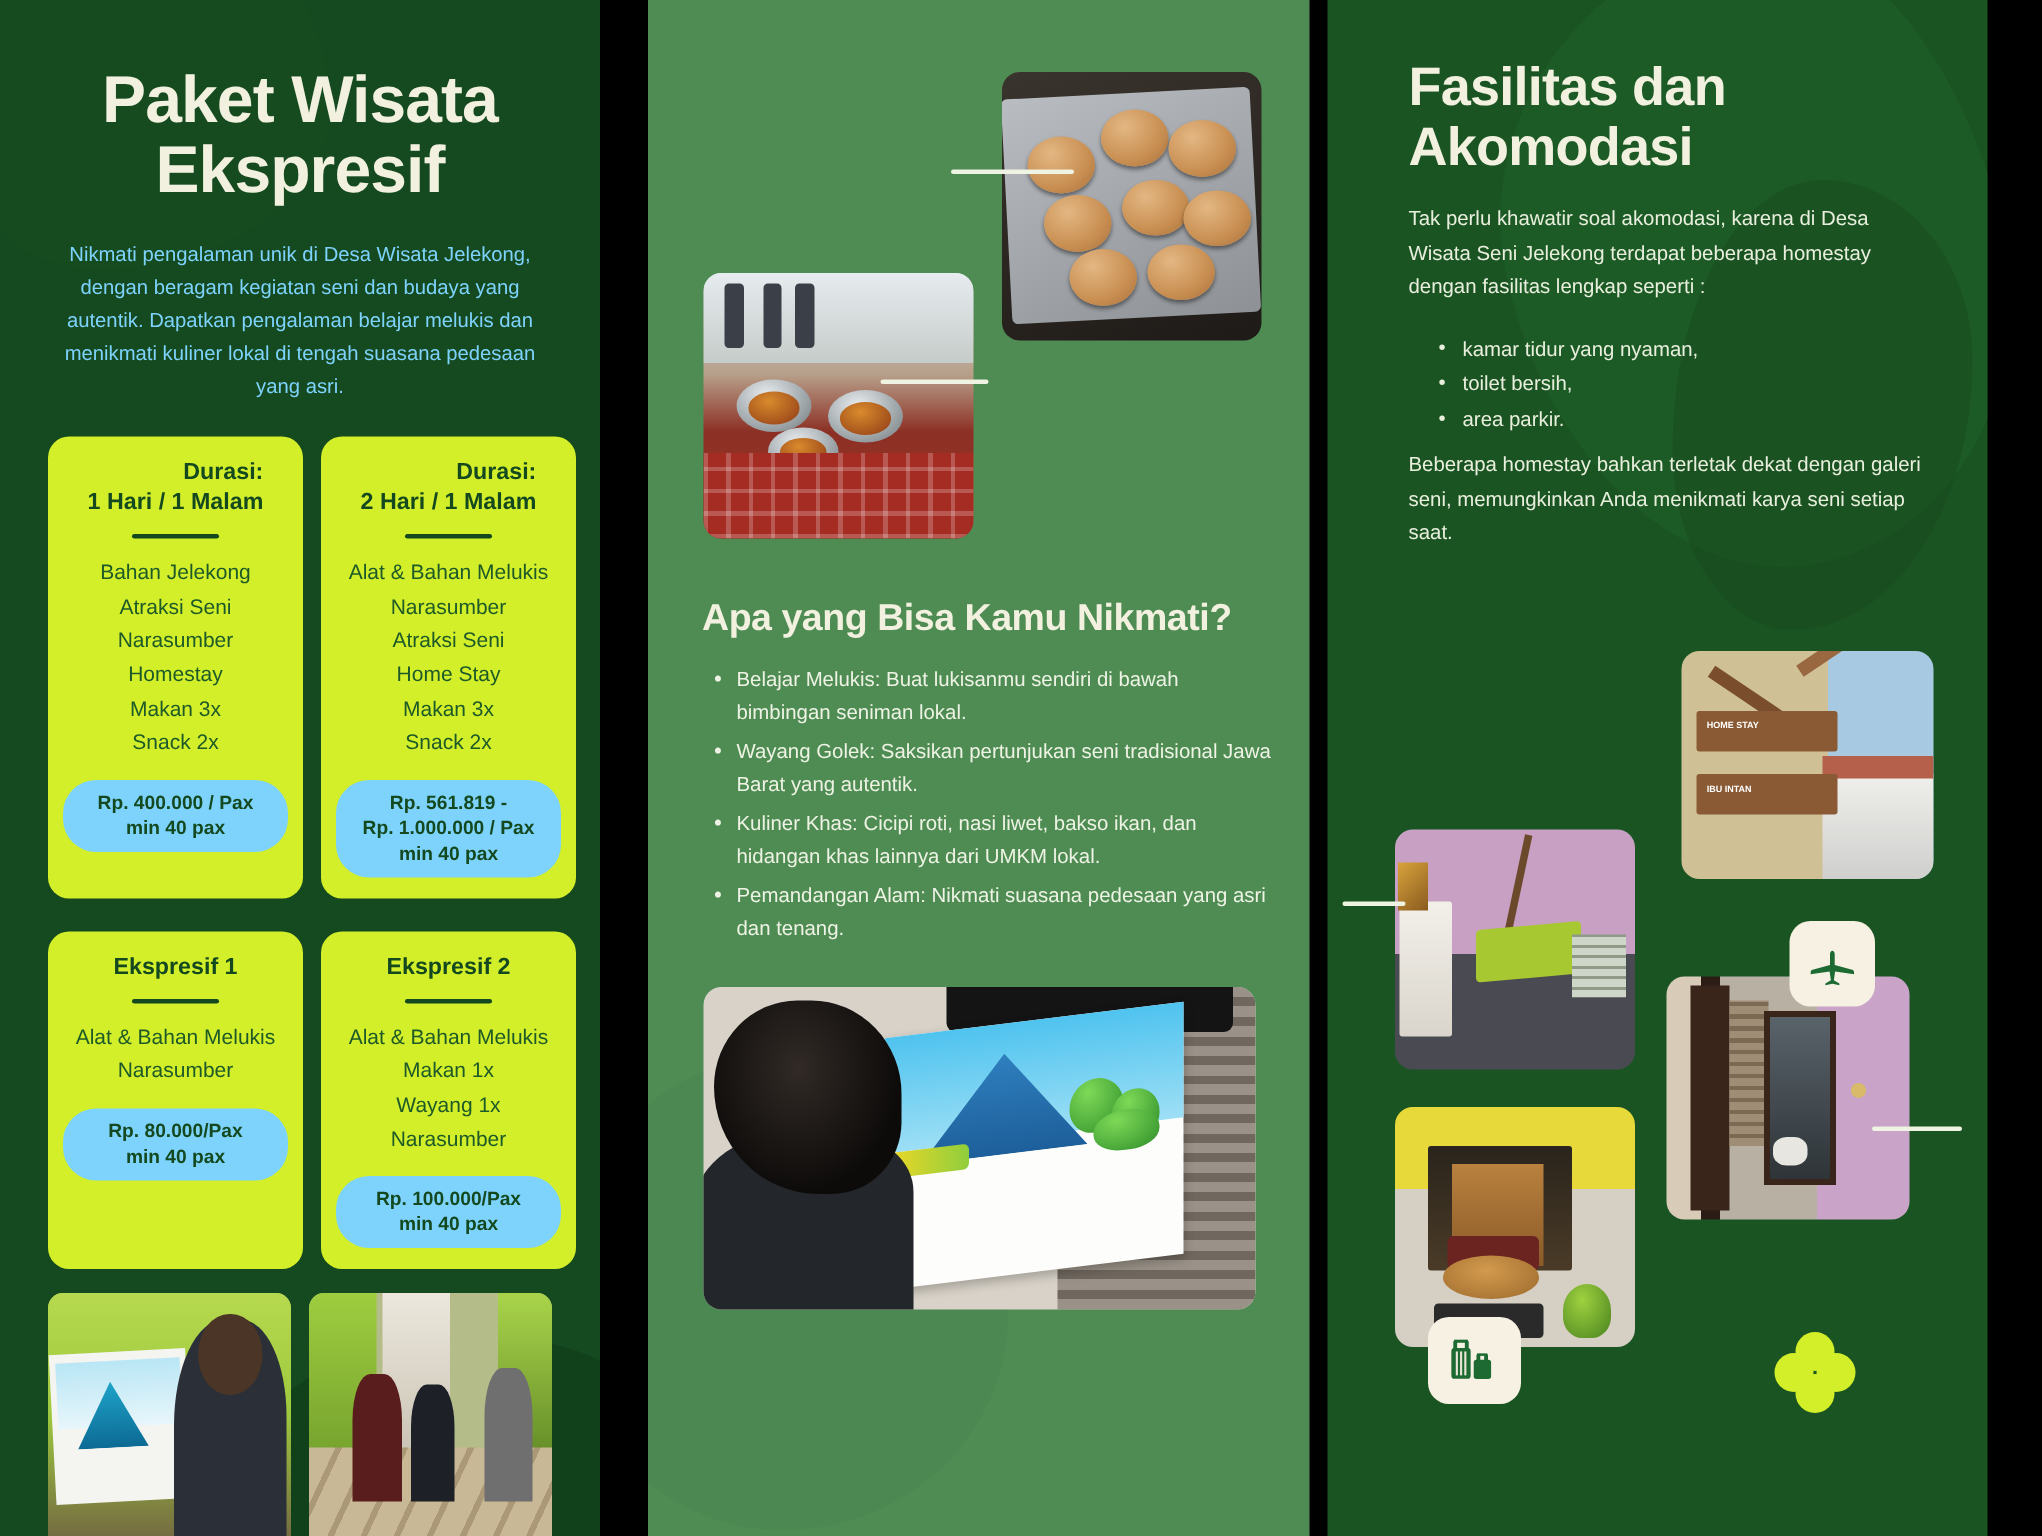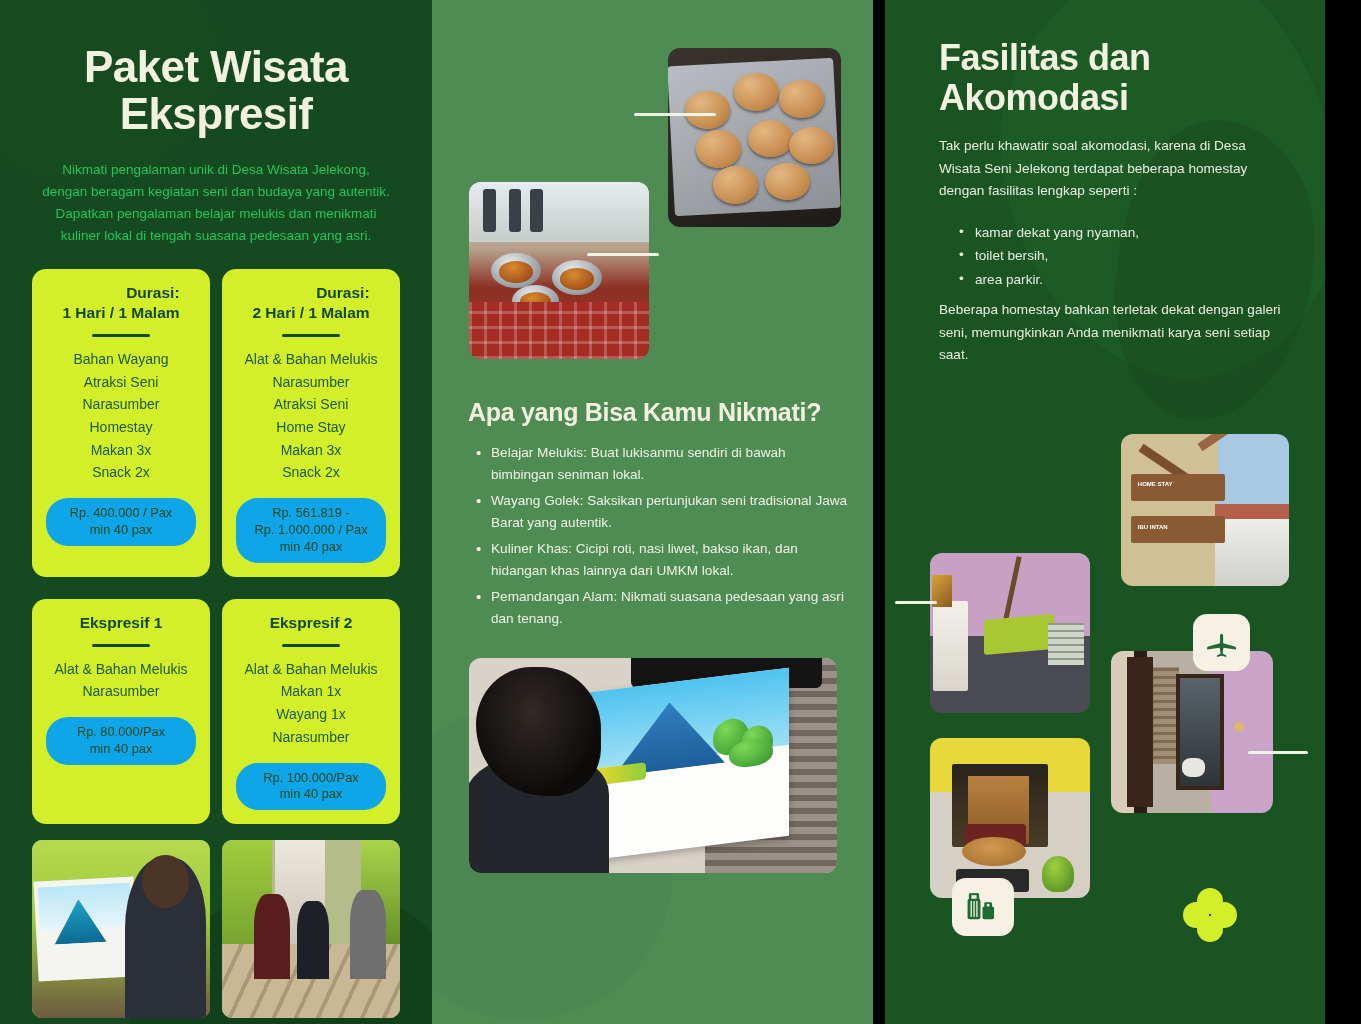--- a/index.html
+++ b/index.html
@@ -3,21 +3,21 @@
 <meta charset="utf-8">
 <style>
   * { margin:0; padding:0; box-sizing:border-box; }
   html,body { width:1361px; height:1024px; background:#000; overflow:hidden; }
   body { font-family:"Liberation Sans", sans-serif; }
 
   .poster { position:relative; width:1361px; height:1024px; background:#000; }
 
   
   .panel { position:absolute; top:0; height:1024px; overflow:hidden; }
-  .panel-left   { left:0;    width:432px;  background:#15491f; }
+  .panel-left   { left:0;    width:400px;  background:#15491f; }
   .panel-mid    { left:432px; width:441px; background:#4e8c54; }
   .panel-right  { left:885px; width:440px; background:#1b5423; }
 
   
   .blob { position:absolute; pointer-events:none; }
   .blob-left {
     left:130px; top:880px; width:330px; height:330px;
     background:#11401b; border-radius:62% 38% 45% 55% / 55% 48% 52% 45%;
     transform:rotate(18deg); opacity:.85;
   }
@@ -42,39 +42,39 @@
     opacity:.5;
   }
 
   
   .lp-inner { position:relative; z-index:3; padding:36px 32px 0 32px; }
   .title-main {
     color:#f2f1df; font-weight:bold; font-size:44px; line-height:1.06;
     letter-spacing:-0.6px; text-align:center; margin-top:8px;
   }
   .intro {
-    color:#22c55e; font-size:13.5px; line-height:1.62; text-align:center;
+    color:#7dd3fc; font-size:13.5px; line-height:1.62; text-align:center;
     margin:22px 6px 0 6px;
   }
 
   .cards-row { display:flex; gap:12px; margin-top:22px; }
   .card {
     flex:1; background:#d3ef2a; border-radius:14px; padding:14px 10px 14px 10px;
     display:flex; flex-direction:column; align-items:center;
   }
   .card-head {
     color:#14491f; font-weight:bold; font-size:15.5px; line-height:1.3;
     text-align:right;
   }
   .card-rule { width:58px; height:3px; background:#14491f; margin:11px 0 11px 0; border-radius:2px; }
   .card-list { list-style:none; text-align:center; }
   .card-list li { color:#1d5a28; font-size:14px; line-height:1.62; }
   .price-pill {
-    margin-top:auto; background:#0ea5e9; color:#14491f; border-radius:22px;
-    padding:7px 14px; font-size:12.8px; font-weight:normal; text-align:center;
+    margin-top:auto; background:#7dd3fc; color:#14491f; border-radius:22px;
+    padding:7px 14px; font-size:12.8px; font-weight:bold; text-align:center;
     line-height:1.32; min-width:150px;
   }
   .card .price-pill { margin-top:14px; }
 
   .photo-row { display:flex; gap:12px; margin-top:16px; }
   .photo-row .ph { flex:1; height:178px; border-radius:10px; overflow:hidden; position:relative; }
 
   
   .mp-inner { position:relative; z-index:3; height:100%; }
   .mid-photo { position:absolute; border-radius:12px; overflow:hidden; }
@@ -284,21 +284,21 @@
 
       <div class="cards-row">
 
         <div class="card">
           <div class="card-head">
             <span>Durasi:</span><br>
             <span>1 Hari / 1 Malam</span>
           </div>
           <div class="card-rule"></div>
           <ul class="card-list">
-            <li>Bahan Wayang</li>
+            <li>Bahan Jelekong</li>
             <li>Atraksi Seni</li>
             <li>Narasumber</li>
             <li>Homestay</li>
             <li>Makan 3x</li>
             <li>Snack 2x</li>
           </ul>
           <div class="price-pill">
             <span>Rp. 400.000 / Pax</span><br>
             <span>min 40 pax</span>
           </div>
@@ -453,21 +453,21 @@
 
     <div class="rp-inner">
       <h2 class="title-right">
         <span>Fasilitas dan</span><br>
         <span>Akomodasi</span>
       </h2>
 
       <p class="right-para">Tak perlu khawatir soal akomodasi, karena di Desa Wisata Seni Jelekong terdapat beberapa homestay dengan fasilitas lengkap seperti :</p>
 
       <ul class="right-list">
-        <li>kamar dekat yang nyaman,</li>
+        <li>kamar tidur yang nyaman,</li>
         <li>toilet bersih,</li>
         <li>area parkir.</li>
       </ul>
 
       <p class="right-para2">Beberapa homestay bahkan terletak dekat dengan galeri seni, memungkinkan Anda menikmati karya seni setiap saat.</p>
     </div>
   </section>
 
   <div class="r-photo rp-sign sign">
     <div class="bldg"></div>

